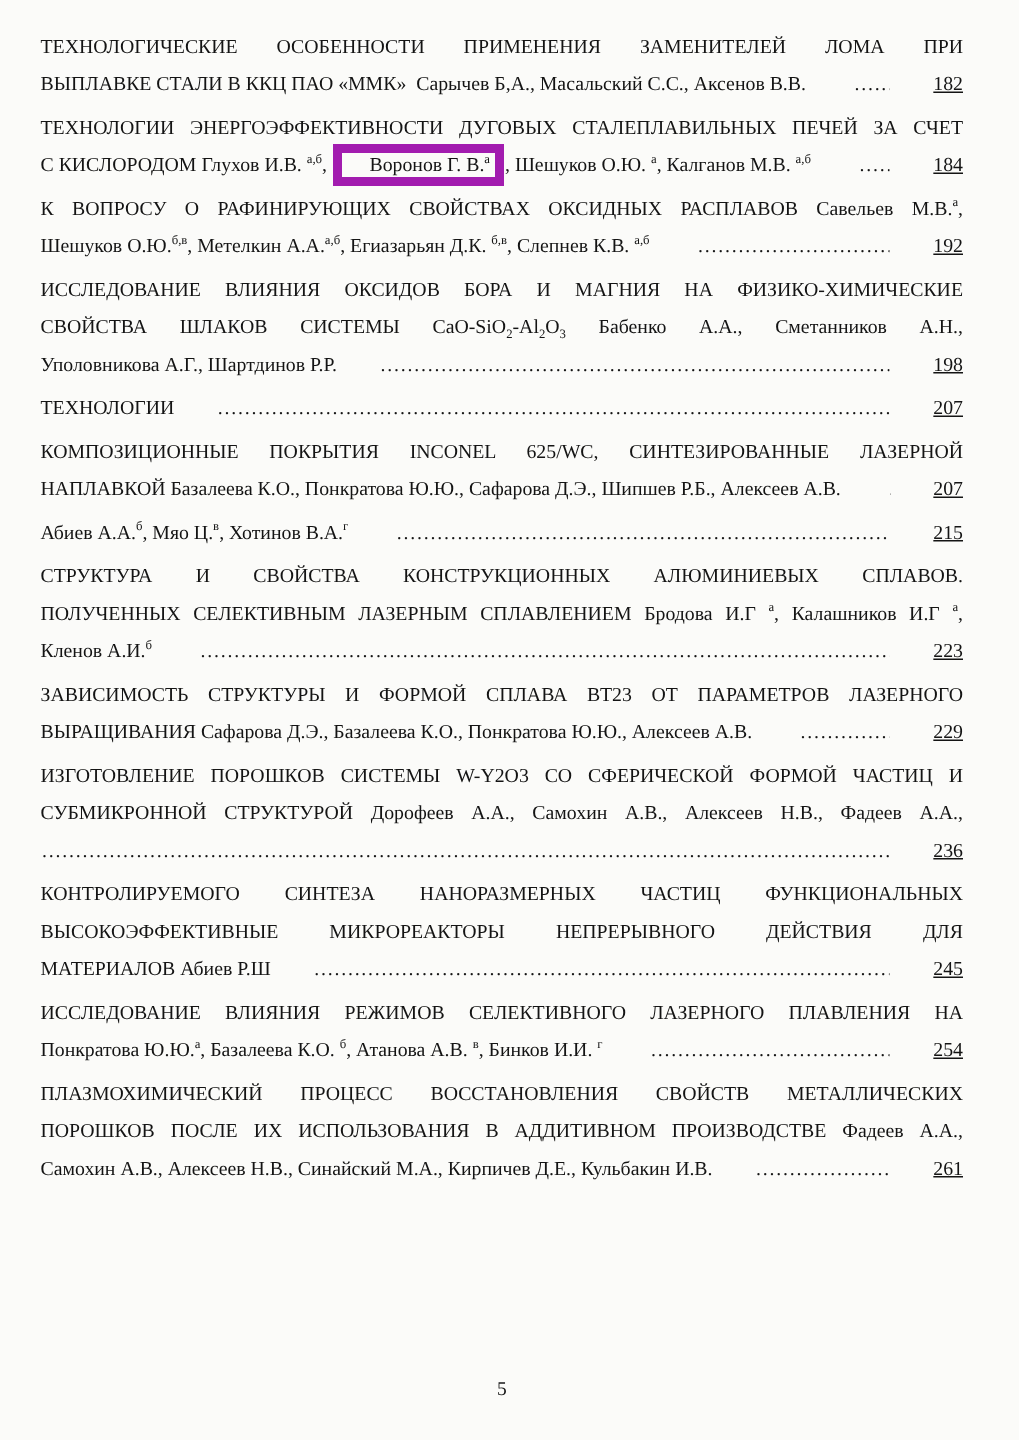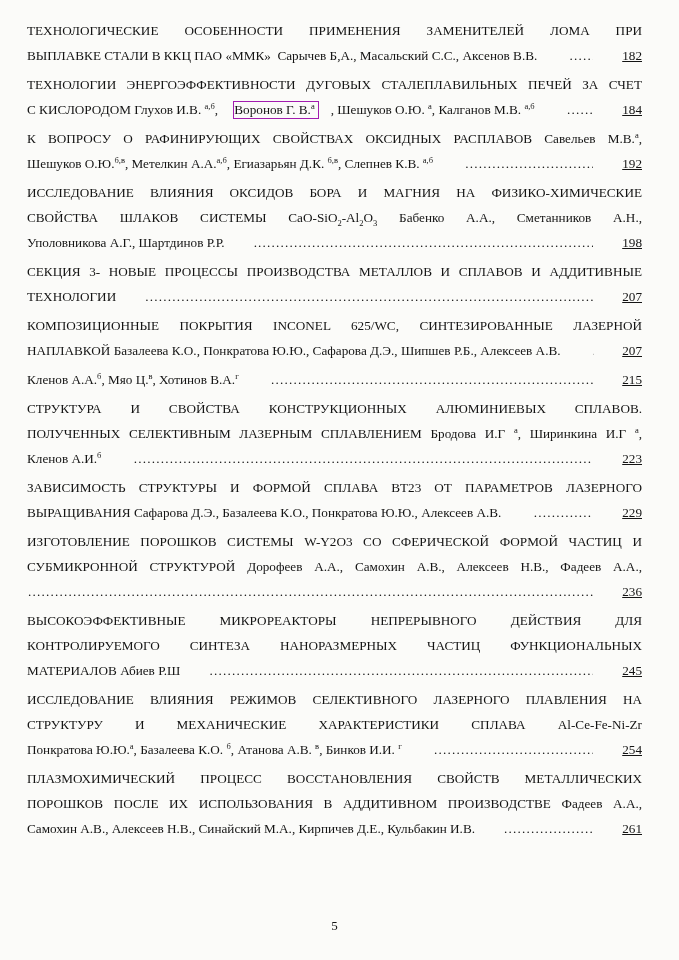--- a/index.html
+++ b/index.html
@@ -44,23 +44,23 @@
     font-size:8.5px;
     line-height:0;
     vertical-align:super;
   }
   sub.sub{
     font-size:8.5px;
     line-height:0;
     vertical-align:sub;
   }
   .hl-box{
-    border:1px solid #a21caf;
-    padding:0 3px 1px 0;
-    margin:0 12px;
+    border:6px solid #a21caf;
+    padding:0 3px 1px 18px;
+    margin:0 1px;
   }
   .footer{
     position:absolute;
     left:0;right:0;
     top:918px;
     text-align:center;
     font-size:13px;
   }
 </style>
 </head>
@@ -95,45 +95,44 @@
       <div class="entry">
         <div class="line"><span>ИССЛЕДОВАНИЕ ВЛИЯНИЯ ОКСИДОВ БОРА И МАГНИЯ НА ФИЗИКО-ХИМИЧЕСКИЕ</span></div>
         <div class="line"><span>СВОЙСТВА ШЛАКОВ СИСТЕМЫ CaO-SiO</span><sub class="sub">2</sub><span>-Al</span><sub class="sub">2</sub><span>O</span><sub class="sub">3</sub><span> Бабенко А.А., Сметанников А.Н.,</span></div>
         <div class="last-line">
           <span class="ll-text"><span>Уполовникова А.Г., Шартдинов Р.Р.</span></span>
           <span class="leader">............................................................................................................................................................................................................................................................................................................</span>
           <span class="pageref">198</span>
         </div>
       </div>
       <div class="entry">
-        <div class="line"><span>СЕКЦИЯ 3- НОВЫЕ ПРОЦЕССЫ ПРОИЗВОДСТВА МЕТАЛЛОВ И СПЛАВОВ И АДДИТИВНЫЕ</span></div>
         <div class="last-line">
           <span class="ll-text"><span>ТЕХНОЛОГИИ</span></span>
           <span class="leader">............................................................................................................................................................................................................................................................................................................</span>
           <span class="pageref">207</span>
         </div>
       </div>
       <div class="entry">
         <div class="line"><span>КОМПОЗИЦИОННЫЕ ПОКРЫТИЯ INCONEL 625/WC, СИНТЕЗИРОВАННЫЕ ЛАЗЕРНОЙ</span></div>
         <div class="last-line">
           <span class="ll-text"><span>НАПЛАВКОЙ Базалеева К.О., Понкратова Ю.Ю., Сафарова Д.Э., Шипшев Р.Б., Алексеев А.В. </span></span>
           <span class="leader">............................................................................................................................................................................................................................................................................................................</span>
           <span class="pageref">207</span>
         </div>
       </div>
       <div class="entry">
         <div class="last-line">
-          <span class="ll-text"><span>Кленов А.А.</span><sup class="sup">б</sup><span>, Мяо Ц.</span><sup class="sup">в</sup><span>, Хотинов В.А.</span><sup class="sup">г</sup><span> </span></span>
+          <span class="ll-text"><span>Абиев А.А.</span><sup class="sup">б</sup><span>, Мяо Ц.</span><sup class="sup">в</sup><span>, Хотинов В.А.</span><sup class="sup">г</sup><span> </span></span>
           <span class="leader">............................................................................................................................................................................................................................................................................................................</span>
           <span class="pageref">215</span>
         </div>
       </div>
       <div class="entry">
         <div class="line"><span>СТРУКТУРА И СВОЙСТВА КОНСТРУКЦИОННЫХ АЛЮМИНИЕВЫХ СПЛАВОВ.</span></div>
-        <div class="line"><span>ПОЛУЧЕННЫХ СЕЛЕКТИВНЫМ ЛАЗЕРНЫМ СПЛАВЛЕНИЕМ Бродова И.Г </span><sup class="sup">а</sup><span>, Ширинкина И.Г </span><sup class="sup">а</sup><span>,</span></div>
+        <div class="line"><span>ПОЛУЧЕННЫХ СЕЛЕКТИВНЫМ ЛАЗЕРНЫМ СПЛАВЛЕНИЕМ Бродова И.Г </span><sup class="sup">а</sup><span>, Калашников И.Г </span><sup class="sup">а</sup><span>,</span></div>
         <div class="last-line">
           <span class="ll-text"><span>Кленов А.И.</span><sup class="sup">б</sup><span> </span></span>
           <span class="leader">............................................................................................................................................................................................................................................................................................................</span>
           <span class="pageref">223</span>
         </div>
       </div>
       <div class="entry">
         <div class="line"><span>ЗАВИСИМОСТЬ СТРУКТУРЫ И ФОРМОЙ СПЛАВА ВТ23 ОТ ПАРАМЕТРОВ ЛАЗЕРНОГО</span></div>
         <div class="last-line">
           <span class="ll-text"><span>ВЫРАЩИВАНИЯ Сафарова Д.Э., Базалеева К.О., Понкратова Ю.Ю., Алексеев А.В. </span></span>
@@ -143,31 +142,30 @@
       </div>
       <div class="entry">
         <div class="line"><span>ИЗГОТОВЛЕНИЕ ПОРОШКОВ СИСТЕМЫ W-Y2O3 СО СФЕРИЧЕСКОЙ ФОРМОЙ ЧАСТИЦ И</span></div>
         <div class="line"><span>СУБМИКРОННОЙ СТРУКТУРОЙ Дорофеев А.А., Самохин А.В., Алексеев Н.В., Фадеев А.А.,</span></div>
         <div class="last-line">
           <span class="leader">............................................................................................................................................................................................................................................................................................................</span>
           <span class="pageref">236</span>
         </div>
       </div>
       <div class="entry">
+        <div class="line"><span>КОНТРОЛИРУЕМОГО СИНТЕЗА НАНОРАЗМЕРНЫХ ЧАСТИЦ ФУНКЦИОНАЛЬНЫХ</span></div>
         <div class="line"><span>ВЫСОКОЭФФЕКТИВНЫЕ МИКРОРЕАКТОРЫ НЕПРЕРЫВНОГО ДЕЙСТВИЯ ДЛЯ</span></div>
-        <div class="line"><span>КОНТРОЛИРУЕМОГО СИНТЕЗА НАНОРАЗМЕРНЫХ ЧАСТИЦ ФУНКЦИОНАЛЬНЫХ</span></div>
         <div class="last-line">
           <span class="ll-text"><span>МАТЕРИАЛОВ Абиев Р.Ш</span></span>
           <span class="leader">............................................................................................................................................................................................................................................................................................................</span>
           <span class="pageref">245</span>
         </div>
       </div>
       <div class="entry">
         <div class="line"><span>ИССЛЕДОВАНИЕ ВЛИЯНИЯ РЕЖИМОВ СЕЛЕКТИВНОГО ЛАЗЕРНОГО ПЛАВЛЕНИЯ НА</span></div>
-        <div class="line"><span>СТРУКТУРУ И МЕХАНИЧЕСКИЕ ХАРАКТЕРИСТИКИ СПЛАВА Al-Ce-Fe-Ni-Zr</span></div>
         <div class="last-line">
           <span class="ll-text"><span>Понкратова Ю.Ю.</span><sup class="sup">а</sup><span>, Базалеева К.О. </span><sup class="sup">б</sup><span>, Атанова А.В. </span><sup class="sup">в</sup><span>, Бинков И.И. </span><sup class="sup">г</sup><span> </span></span>
           <span class="leader">............................................................................................................................................................................................................................................................................................................</span>
           <span class="pageref">254</span>
         </div>
       </div>
       <div class="entry">
         <div class="line"><span>ПЛАЗМОХИМИЧЕСКИЙ ПРОЦЕСС ВОССТАНОВЛЕНИЯ СВОЙСТВ МЕТАЛЛИЧЕСКИХ</span></div>
         <div class="line"><span>ПОРОШКОВ ПОСЛЕ ИХ ИСПОЛЬЗОВАНИЯ В АДДИТИВНОМ ПРОИЗВОДСТВЕ Фадеев А.А.,</span></div>
         <div class="last-line">

